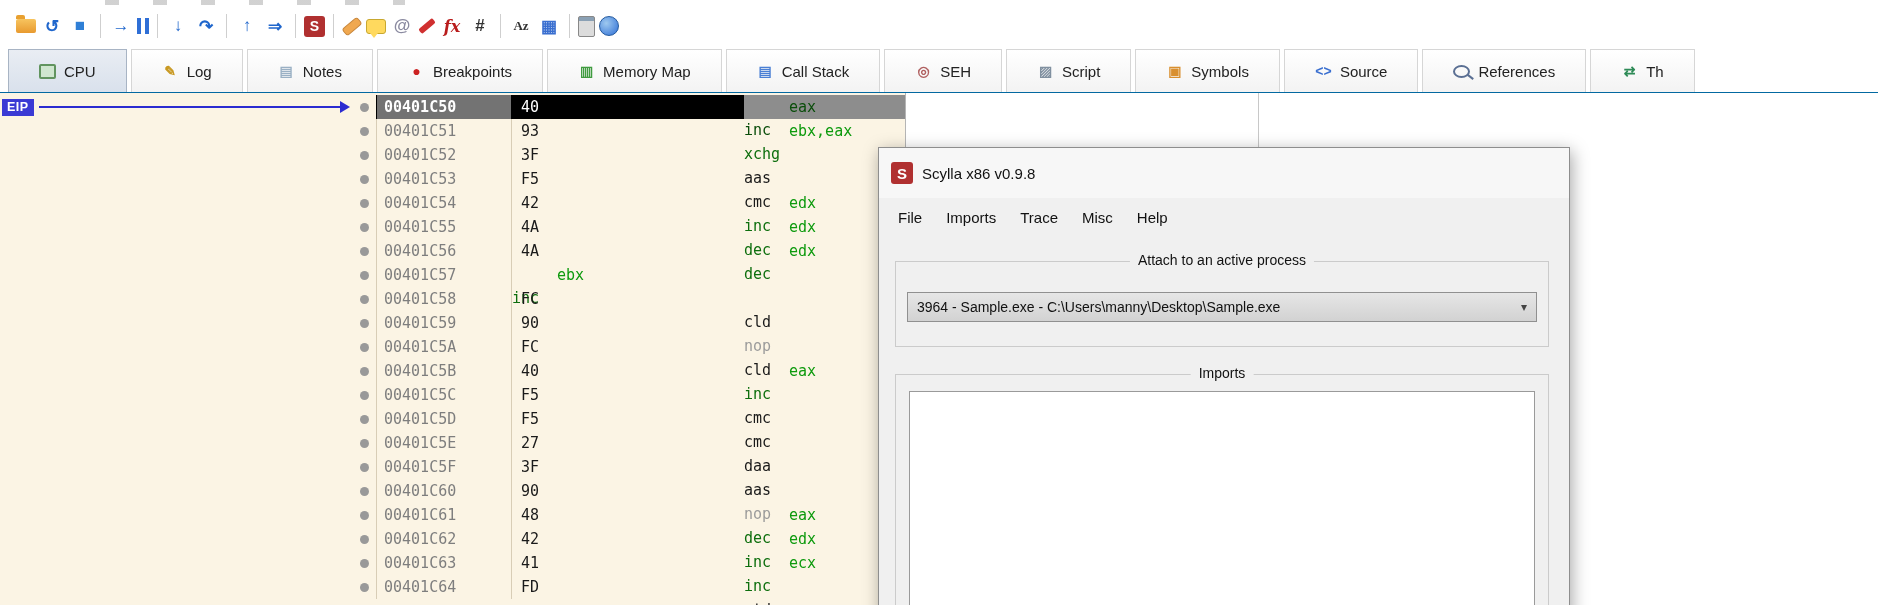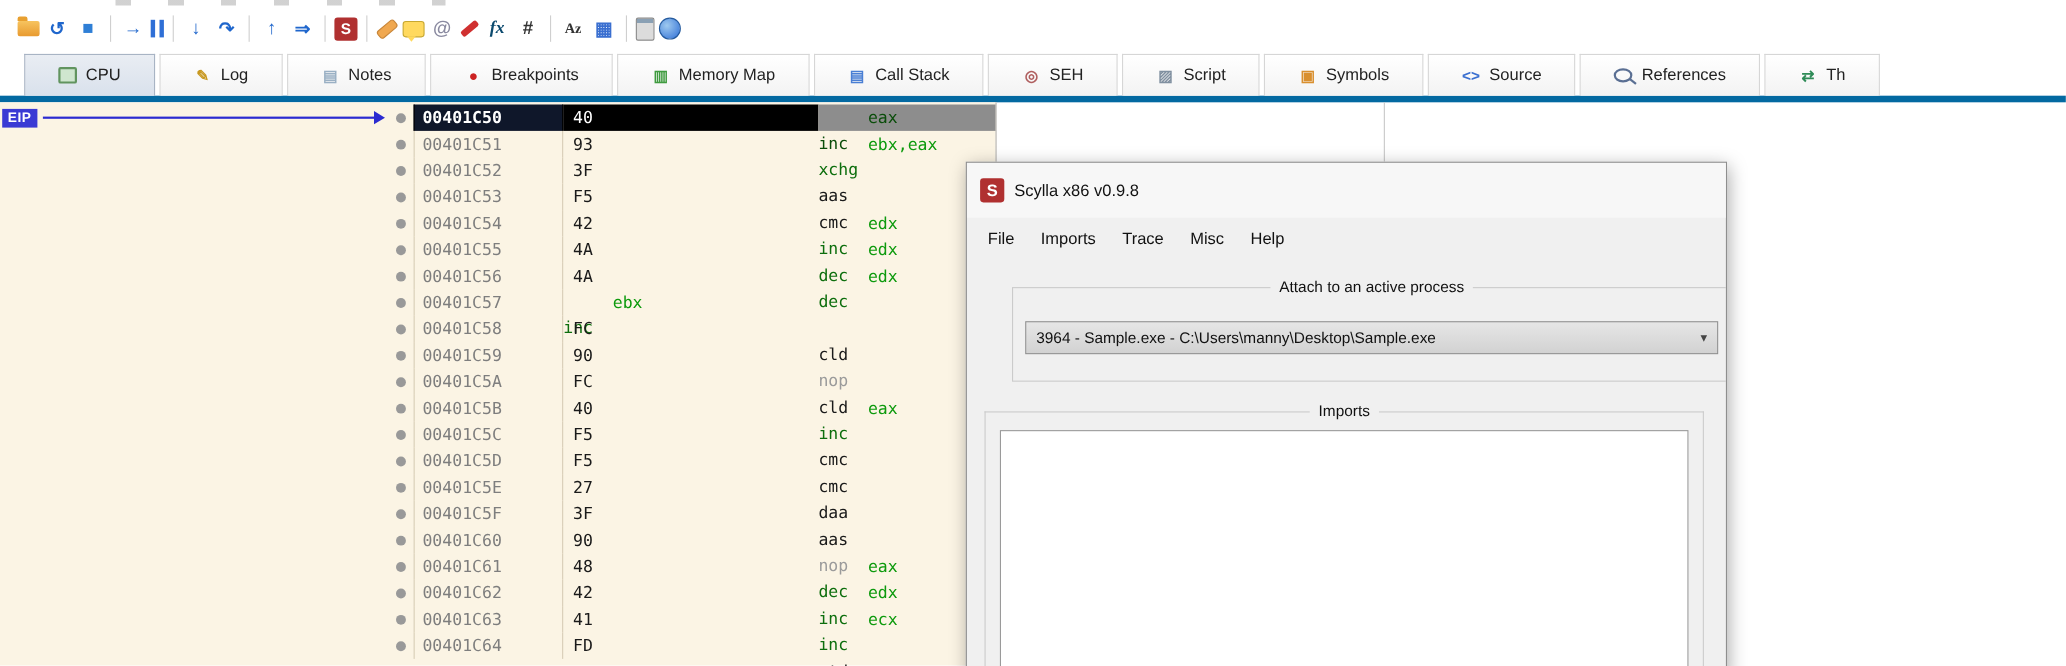--- a/index.html
+++ b/index.html
@@ -21,21 +21,21 @@
   .g-brush{width:18px;height:6px;background:#d03030;border-radius:2px;transform:rotate(-40deg);}
   .g-bubble{width:18px;height:13px;background:#ffd95e;border:1px solid #c8a830;border-radius:3px;position:relative;}
   .g-bubble::after{content:"";position:absolute;left:3px;bottom:-5px;border-left:4px solid transparent;
     border-right:4px solid transparent;border-top:5px solid #ffd95e;}
   .g-globe{width:18px;height:18px;border-radius:50%;background:radial-gradient(circle at 35% 35%,#9ec9ef,#2f6fd6);border:1px solid #245a9e;}
   .g-calc{width:15px;height:19px;background:linear-gradient(#8aa0b4 4px,#dcdcdc 4px);border:1px solid #888;border-radius:2px;}
   .g-fx{font-style:italic;font-family:"DejaVu Serif",serif;font-size:16px;}
   .g-az{font-size:13px;font-family:Liberation Serif, serif;}
   
   .tabbar{position:absolute;top:46px;left:0;width:1878px;height:47px;display:flex;align-items:stretch;
-    padding-left:20px;border-bottom:6px solid #0369a1;background:#fff;box-sizing:border-box;}
+    padding-left:6px;border-bottom:1px solid #0369a1;background:#fff;box-sizing:border-box;}
   .tab{display:flex;align-items:center;gap:8px;padding:0 30px;margin:3px 2px 0 2px;
     border:1px solid #d6d6d6;border-bottom:none;background:linear-gradient(#ffffff,#f3f3f3);
     font-size:15px;color:#222;white-space:nowrap;}
   .tab.active{background:linear-gradient(#e9edf3,#d9e1ec);border-color:#a8b4c4;}
   .ticon{min-width:17px;display:flex;align-items:center;justify-content:center;font-size:14px;font-weight:bold;}
   .t-chip{width:15px;height:15px;background:#cfe6cf;border:2px solid #61945f;border-radius:2px;box-sizing:border-box;}
   .t-mag{width:13px;height:13px;border:2px solid #5a6f93;border-radius:50%;position:relative;box-sizing:border-box;}
   .t-mag::after{content:"";position:absolute;width:7px;height:2px;background:#5a6f93;right:-6px;bottom:-2px;transform:rotate(38deg);}
   
   .disasm{position:absolute;left:0;top:93px;width:906px;height:512px;background:#fbf4e4;
@@ -46,41 +46,41 @@
   .dot-cell{width:24px;display:flex;align-items:center;justify-content:center;}
   .dot{width:9px;height:9px;border-radius:50%;background:#999;}
   .addr-cell{width:136px;display:flex;align-items:center;padding-left:7px;box-sizing:border-box;
     color:#7e7e7e;border-left:1px solid #d8cdb6;border-right:1px solid #d8cdb6;}
   .bytes-cell{width:232px;display:flex;align-items:center;padding-left:9px;box-sizing:border-box;color:#1a1a1a;text-align:right;}
   .insn-cell{flex:1;display:flex;align-items:center;}
   .mn{min-width:45px;color:#1a1a1a;margin-top:46px;}
   .hasops .mn{color:#0d6e0d;}
   .ops{color:#0d9a0d;}
   .row.nop .mn{color:#9b9b9b;}
-  .row.current .addr-cell{background:#0f172a;color:#fff;font-weight:bold;border-color:#000;}
+  .row.current .addr-cell{background:#737373;color:#fff;font-weight:bold;border-color:#000;}
   .row.current .bytes-cell{background:#000;color:#fff;}
   .row.current .insn-cell{background:#8d8d8d;}
   .row.current .mn,.row.current .ops{color:#0a4d0a;}
   .eip-badge{position:absolute;left:2px;top:99px;background:#3a3ad4;color:#fff;font-size:12.5px;
     font-weight:bold;padding:1px 5px 2px;letter-spacing:.5px;}
   .eip-line{position:absolute;left:39px;top:106px;width:301px;height:2px;background:#2b2bd0;}
   .eip-head{position:absolute;left:340px;top:101px;width:0;height:0;border-left:10px solid #2b2bd0;
     border-top:6px solid transparent;border-bottom:6px solid transparent;}
   .vline2{position:absolute;left:1258px;top:93px;width:1px;height:54px;background:#c8c8c8;}
   
   .scylla{position:absolute;left:878px;top:147px;width:692px;height:470px;background:#f0f0f0;
     border:1px solid #8e8e8e;box-shadow:2px 4px 16px rgba(0,0,0,.35);z-index:5;box-sizing:border-box;overflow:hidden;}
   .titlebar{height:50px;display:flex;align-items:center;gap:9px;padding-left:12px;background:#f7f7f7;}
   .s-ico{width:22px;height:22px;background:#b03030;border-radius:3px;color:#fff;font-weight:bold;
     font-size:15px;display:flex;align-items:center;justify-content:center;}
   .s-title{font-size:15px;color:#111;}
   .menubar{height:38px;display:flex;align-items:center;padding-left:8px;gap:2px;}
   .menu-item{padding:4px 11px;font-size:15px;color:#111;}
   .group{position:absolute;left:16px;width:652px;border:1px solid #cbcbcb;}
-  .g1{top:113px;height:84px;margin-left:25px;}
+  .g1{top:113px;height:84px;}
   .g2{top:226px;height:260px;border-bottom:none;}
   .glabel{position:absolute;top:-10px;left:50%;transform:translateX(-50%);background:#f0f0f0;
     padding:0 8px;font-size:14px;color:#111;white-space:nowrap;}
   .combo{position:absolute;left:11px;right:11px;top:30px;height:30px;box-sizing:border-box;
     background:linear-gradient(#e6e6e6,#d2d2d2);border:1px solid #909090;display:flex;
     align-items:center;justify-content:space-between;padding:0 9px;font-size:14px;color:#111;}
   .combo-text{overflow:hidden;white-space:nowrap;}
   .combo-arrow{color:#444;font-size:12px;}
   .imports-list{position:absolute;left:13px;right:13px;top:16px;bottom:12px;background:#fff;border:1px solid #9a9a9a;}
 </style>
@@ -102,21 +102,21 @@
     <div class="sep"></div>
     <div class="icon" style="color: rgb(31, 102, 204);">↑</div>
     <div class="icon" style="color: rgb(31, 102, 204);">⇒</div>
     <div class="sep"></div>
     <div class="icon g-scylla">S</div>
     <div class="sep"></div>
     <div class="icon g-patch"></div>
     <div class="icon g-bubble"></div>
     <div class="icon" style="color: rgb(138, 138, 160);">@</div>
     <div class="icon g-brush"></div>
-    <div class="icon g-fx" style="color: #0c4a6e; font-family: Liberation Serif, serif;">fx</div>
+    <div class="icon g-fx" style="color: #b91c1c;">fx</div>
     <div class="icon" style="color: rgb(51, 51, 51);">#</div>
     <div class="sep"></div>
     <div class="icon g-az" style="color: rgb(51, 51, 51);">Az</div>
     <div class="icon" style="color: rgb(58, 111, 208);">▦</div>
     <div class="sep"></div>
     <div class="icon g-calc"></div>
     <div class="icon g-globe"></div>
   </div>
 
 <div class="tabbar">

